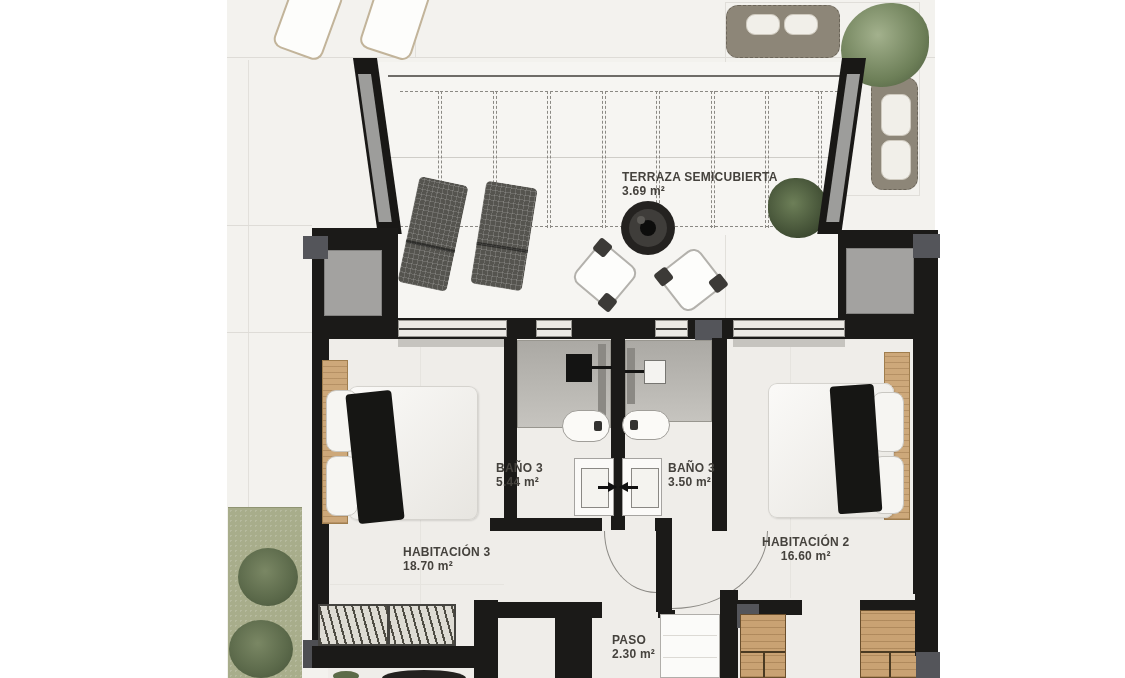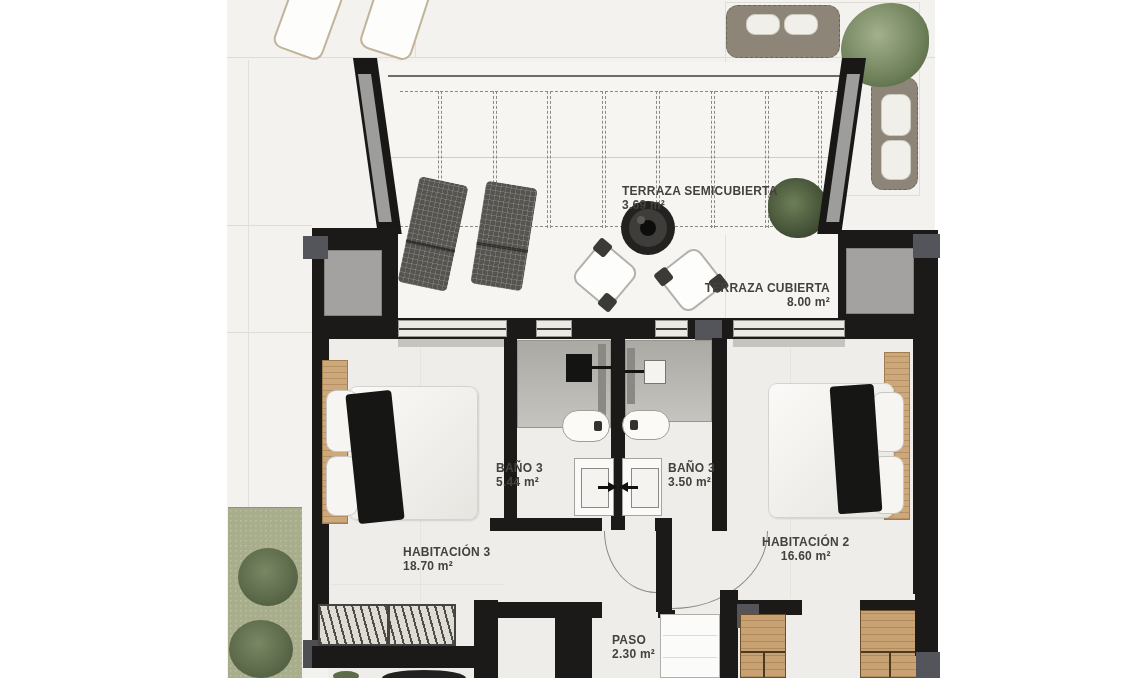--- a/index.html
+++ b/index.html
@@ -255,27 +255,23 @@
 
   <div class="abs headboard" style="left:884px;top:352px;width:26px;height:168px;"></div>
   <div class="abs duvet" style="left:768px;top:383px;width:126px;height:135px;"></div>
   <div class="abs pillow" style="left:872px;top:392px;width:32px;height:60px;"></div>
   <div class="abs pillow" style="left:872px;top:456px;width:32px;height:58px;"></div>
   <div class="abs throw" style="left:834px;top:385px;width:44px;height:128px;transform:rotate(-4deg);"></div>
 
   <div class="abs" style="left:382px;top:670px;width:84px;height:16px;background:#23211f;border-radius:50%;"></div>
   <div class="abs" style="left:333px;top:671px;width:26px;height:10px;background:#5c6b49;border-radius:50%;"></div>
 
-  <div class="label" style="left:622px;top:184px;">
+  <div class="label" style="left:622px;top:170px;">
     <span>TERRAZA SEMICUBIERTA</span>
     <span>3.69 m²</span>
-  </div>
-  <div class="label right" style="left:700px;top:281px;width:130px;">
-    <span>TERRAZA CUBIERTA</span>
-    <span>8.00 m²</span>
   </div>
   <div class="label" style="left:496px;top:461px;">
     <span>BAÑO 3</span>
     <span>5.44 m²</span>
   </div>
   <div class="label" style="left:668px;top:461px;">
     <span>BAÑO 3</span>
     <span>3.50 m²</span>
   </div>
   <div class="label" style="left:403px;top:545px;">

